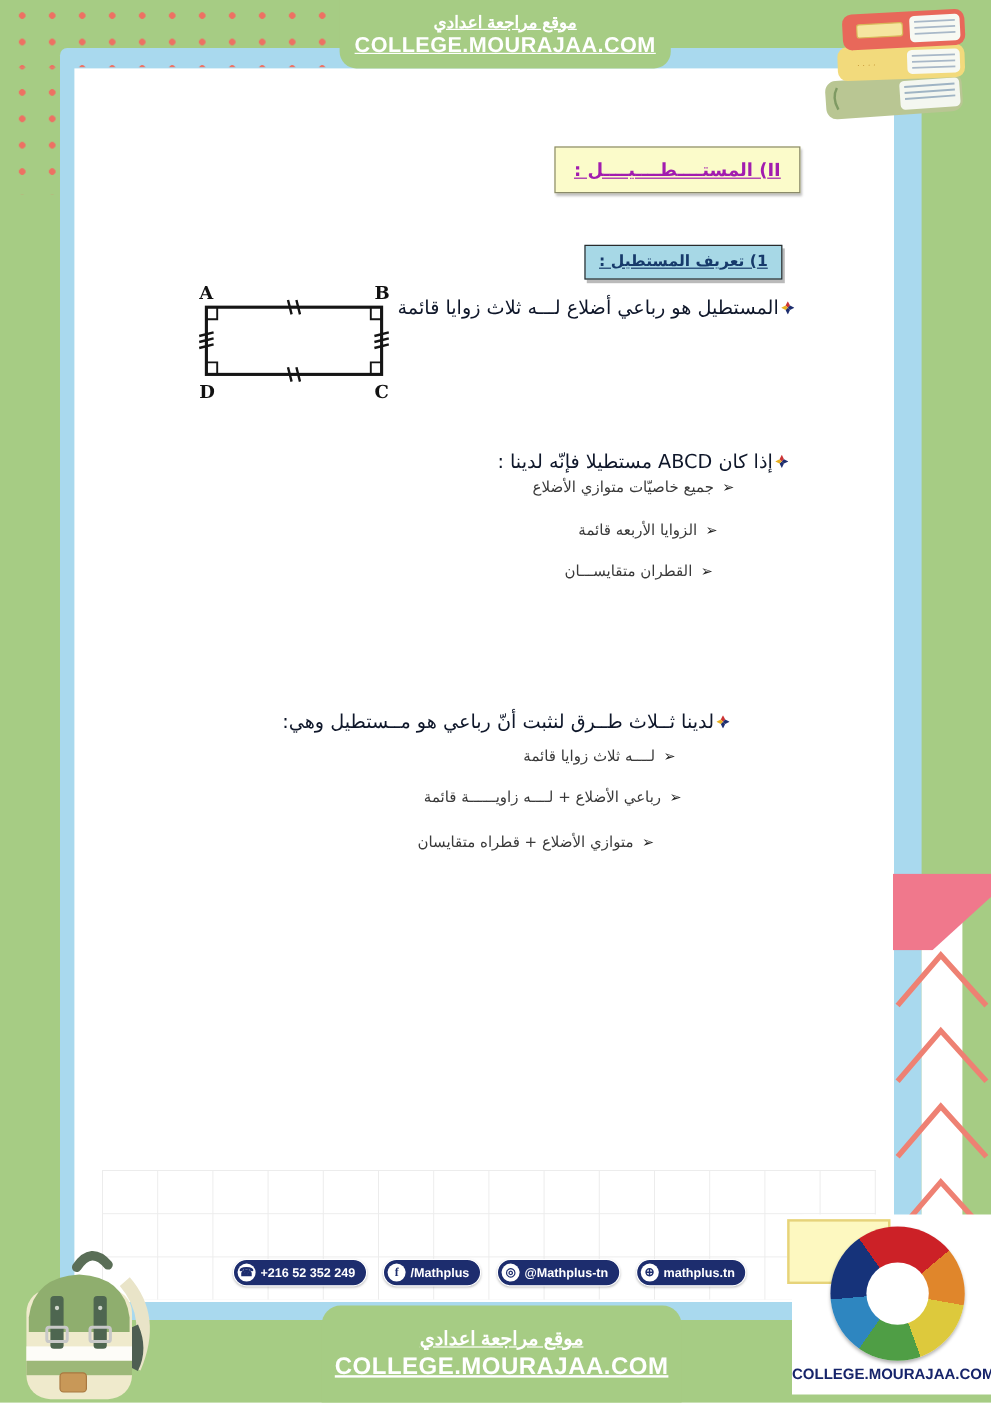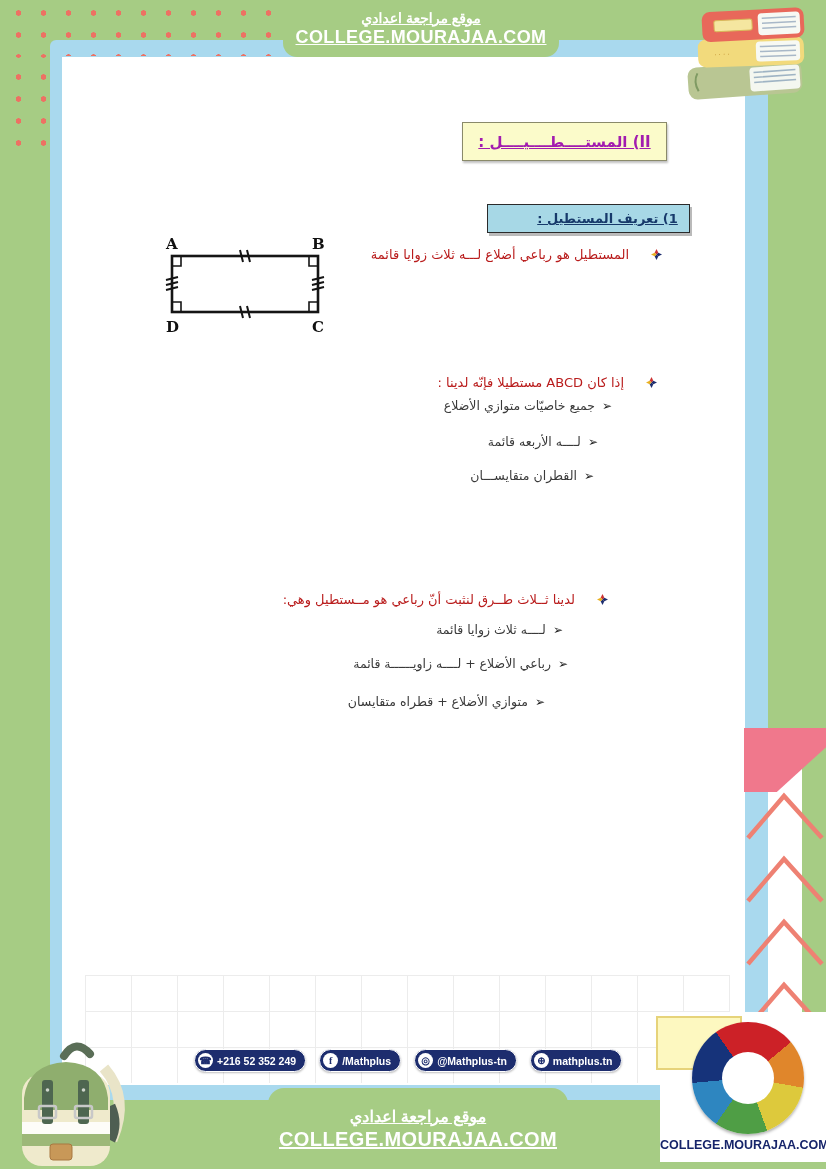--- a/index.html
+++ b/index.html
@@ -31,25 +31,25 @@
   .chevron-band{position:absolute;left:768px;top:742px;width:34px;height:343px;background:#ffffff;z-index:2;}
   .pink-block{position:absolute;left:744px;top:728px;width:82px;height:64px;background:#f0788c;
     clip-path:polygon(0 0,100% 0,100% 30%,40% 100%,0 100%);z-index:3;}
   .chevrons{position:absolute;left:742px;top:780px;z-index:4;}
 
   
   .title-box{position:absolute;left:462px;top:110px;width:203px;height:37px;background:#fbfbca;border:1px solid #8a8a6a;
     box-shadow:1px 2px 2px rgba(0,0,0,.25);display:flex;align-items:center;justify-content:center;direction:rtl;
     font-size:15px;font-weight:bold;color:#a21caf;text-decoration:underline;z-index:5;margin-top:12px;}
   .sec-box{position:absolute;background:#a7d8e6;border:1.6px solid #2b2b2b;box-shadow:2px 3px 0 rgba(130,130,130,.55);
-    display:flex;align-items:center;justify-content:center;direction:rtl;font-weight:bold;color:#173a6b;text-decoration:underline;z-index:5;padding-left:38px;}
+    display:flex;align-items:center;justify-content:center;direction:rtl;font-weight:bold;color:#173a6b;text-decoration:underline;z-index:5;}
   .sec1{left:487px;top:204px;width:163px;height:27px;font-size:13px;}
   .sec2{left:424px;top:314px;width:214px;height:29px;font-size:13px;}
   .sec3{left:352px;top:529px;width:286px;height:33px;font-size:14.5px;}
-  .bullet-line{position:absolute;direction:rtl;display:flex;align-items:center;gap:22px;font-size:13px;color:#b91c1c;z-index:5;}
+  .bullet-line{position:absolute;direction:rtl;display:flex;align-items:center;gap:2px;font-size:16px;color:#0f172a;z-index:5;}
   .arrow-line{position:absolute;direction:rtl;display:flex;align-items:center;gap:7px;font-size:12.5px;color:#3a3a3a;z-index:5;}
   .arrow-glyph{font-size:12px;color:#222222;line-height:1;}
   .flower{flex:0 0 auto;display:inline-block;}
   .diagram{position:absolute;left:156px;top:234px;z-index:5;}
 
   
   .social-row{position:absolute;left:194px;top:1049px;display:flex;gap:13px;z-index:7;}
   .badge{height:21px;background:#1d2d6e;border:1.5px solid #ffffff;border-radius:12px;color:#ffffff;
     display:flex;align-items:center;gap:4px;padding:0 9px 0 3px;font-size:10.5px;font-weight:bold;
     font-family:"Liberation Sans",sans-serif;box-shadow:0 1px 2px rgba(0,0,0,.25);}
@@ -162,21 +162,21 @@
       <path d="M0 6 L4 4 L6 6 L4 8 Z" fill="#e8b020"></path>
     </svg>
     <span>إذا كان ABCD مستطيلا فإنّه لدينا :</span>
   </div>
   <div class="arrow-line" style="right:214px;top:398px;">
     <span class="arrow-glyph">➢</span>
     <span>جميع خاصيّات متوازي الأضلاع</span>
   </div>
   <div class="arrow-line" style="right:228px;top:434px;">
     <span class="arrow-glyph">➢</span>
-    <span>لــــه الأربعه قائمة</span>
+    <span>الزوايا الأربعه قائمة</span>
   </div>
   <div class="arrow-line" style="right:232px;top:468px;">
     <span class="arrow-glyph">➢</span>
     <span>القطران متقايســـان</span>
   </div>
 
   <div class="bullet-line" style="right:218px;top:592px;margin-left:24px;">
     <svg class="flower" width="11" height="11" viewBox="0 0 12 12">
       <path d="M6 0 L8 4 L6 6 L4 4 Z" fill="#cc3333"></path>
       <path d="M12 6 L8 8 L6 6 L8 4 Z" fill="#1d2d6e"></path>

